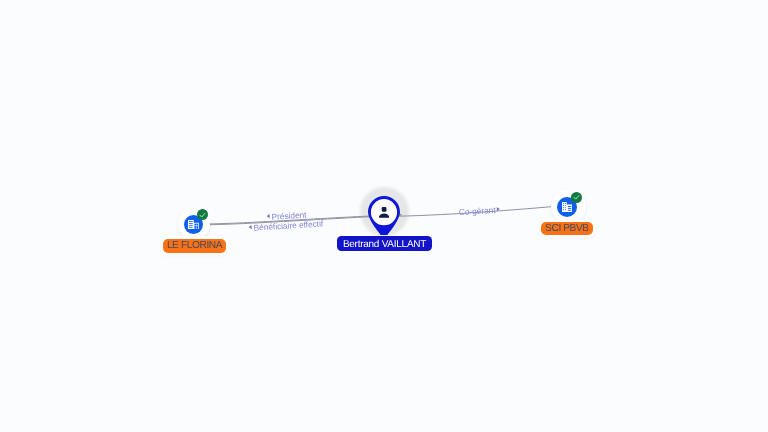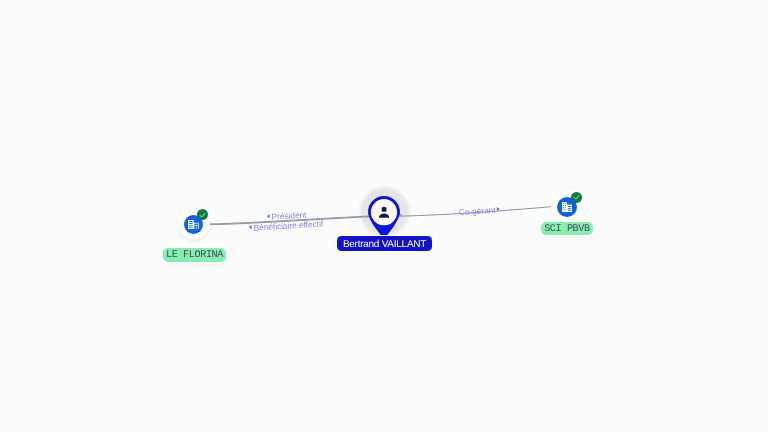--- a/index.html
+++ b/index.html
@@ -4,23 +4,23 @@
 <title>Graph</title>
 <style>
   html,body{margin:0;padding:0;}
   body{width:768px;height:432px;overflow:hidden;background:#fbfcfe;
        font-family:"Liberation Sans",sans-serif;
        -webkit-font-smoothing:antialiased;text-rendering:geometricPrecision;}
   #stage{position:relative;width:768px;height:432px;background:#fbfcfe;overflow:hidden;}
   #edges{position:absolute;left:0;top:0;}
   .node{position:absolute;}
   .disc{position:absolute;border-radius:50%;}
-  .clabel{position:absolute;white-space:nowrap;background:#86efac;border-radius:5px;
-          color:#434963;font-size:10.2px;line-height:1;display:flex;align-items:center;
-          justify-content:center;box-shadow:0 0 0 2.5px #ffffff, 0 1px 2.5px rgba(40,50,80,.16), 0 2px 5px rgba(40,50,80,.07);font-family:Liberation Mono, monospace;}
+  .clabel{position:absolute;white-space:nowrap;background:#f97316;border-radius:5px;
+          color:#434963;font-size:10.2px;line-height:1;display:flex;
+          justify-content:center;box-shadow:0 0 0 2.5px #ffffff, 0 1px 2.5px rgba(40,50,80,.16), 0 2px 5px rgba(40,50,80,.07);}
   .clabel span{letter-spacing:-0.42px;position:relative;top:1.3px;}
   .elabel{position:absolute;white-space:nowrap;color:#8787d8;font-size:8.4px;
           line-height:1;transform-origin:0 100%;display:flex;align-items:baseline;}
   .elabel span{letter-spacing:-0.05px;}
   .arw{flex:none;align-self:center;position:relative;top:-0.8px;}
   .elabel .arw:first-child{margin-right:1.7px;}
   .elabel .arw:last-child{margin-left:1.7px;}
   .plabel{position:absolute;white-space:nowrap;background:#1313c8;border-radius:4.5px;
           color:#fff;font-size:10px;line-height:1;display:flex;align-items:center;
           justify-content:center;}
@@ -57,21 +57,21 @@
       <g fill="#fff">
         <rect x="79" y="44" width="6" height="44"></rect>
         <rect x="64" y="52" width="36" height="5"></rect>
       </g>
     </svg>
     <div class="disc" style="left:19.4px;top:1.9px;width:11.2px;height:11.2px;background:#107a42;"></div>
     <svg style="position:absolute;left:21.7px;top:4.5px;" width="6.8" height="6.4" viewBox="0 0 24 22" fill="none" stroke="#b5f3d0" stroke-width="3.2" stroke-linecap="round" stroke-linejoin="round">
       <path d="M3.5 11.5 L9.5 17.5 L20.5 5"></path>
     </svg>
   </div>
-  <div class="clabel" style="left:163px;top:239.3px;width:63px;height:13.8px;margin-top:9px;">
+  <div class="clabel" style="left:163px;top:239.3px;width:63px;height:13.8px;">
     <span>LE FLORINA</span>
   </div>
 
   <div class="node" style="left:359.9px;top:187.3px;width:49px;height:49px;">
     <svg style="position:absolute;left:7.8px;top:8.9px;" width="32" height="39.2" viewBox="0 0 160 196">
       <path d="M80 0C35.8 0 0 35.8 0 80c0 18 14 48 36 79 16 22.5 33 43 40 51.8a5 5 0 0 0 8 0c7-8.8 24-29.3 40-51.8 22-31 36-61 36-79C160 35.8 124.2 0 80 0z" fill="#0d15d8"></path>
       <circle cx="80" cy="81" r="65.5" fill="#fcfcfd"></circle>
     </svg>
     <svg style="position:absolute;left:19.1px;top:19.7px;" width="10.2" height="10.7" viewBox="0 0 103 108" fill="#131a43">
       <rect x="28" y="0" width="47" height="48" rx="13"></rect>

